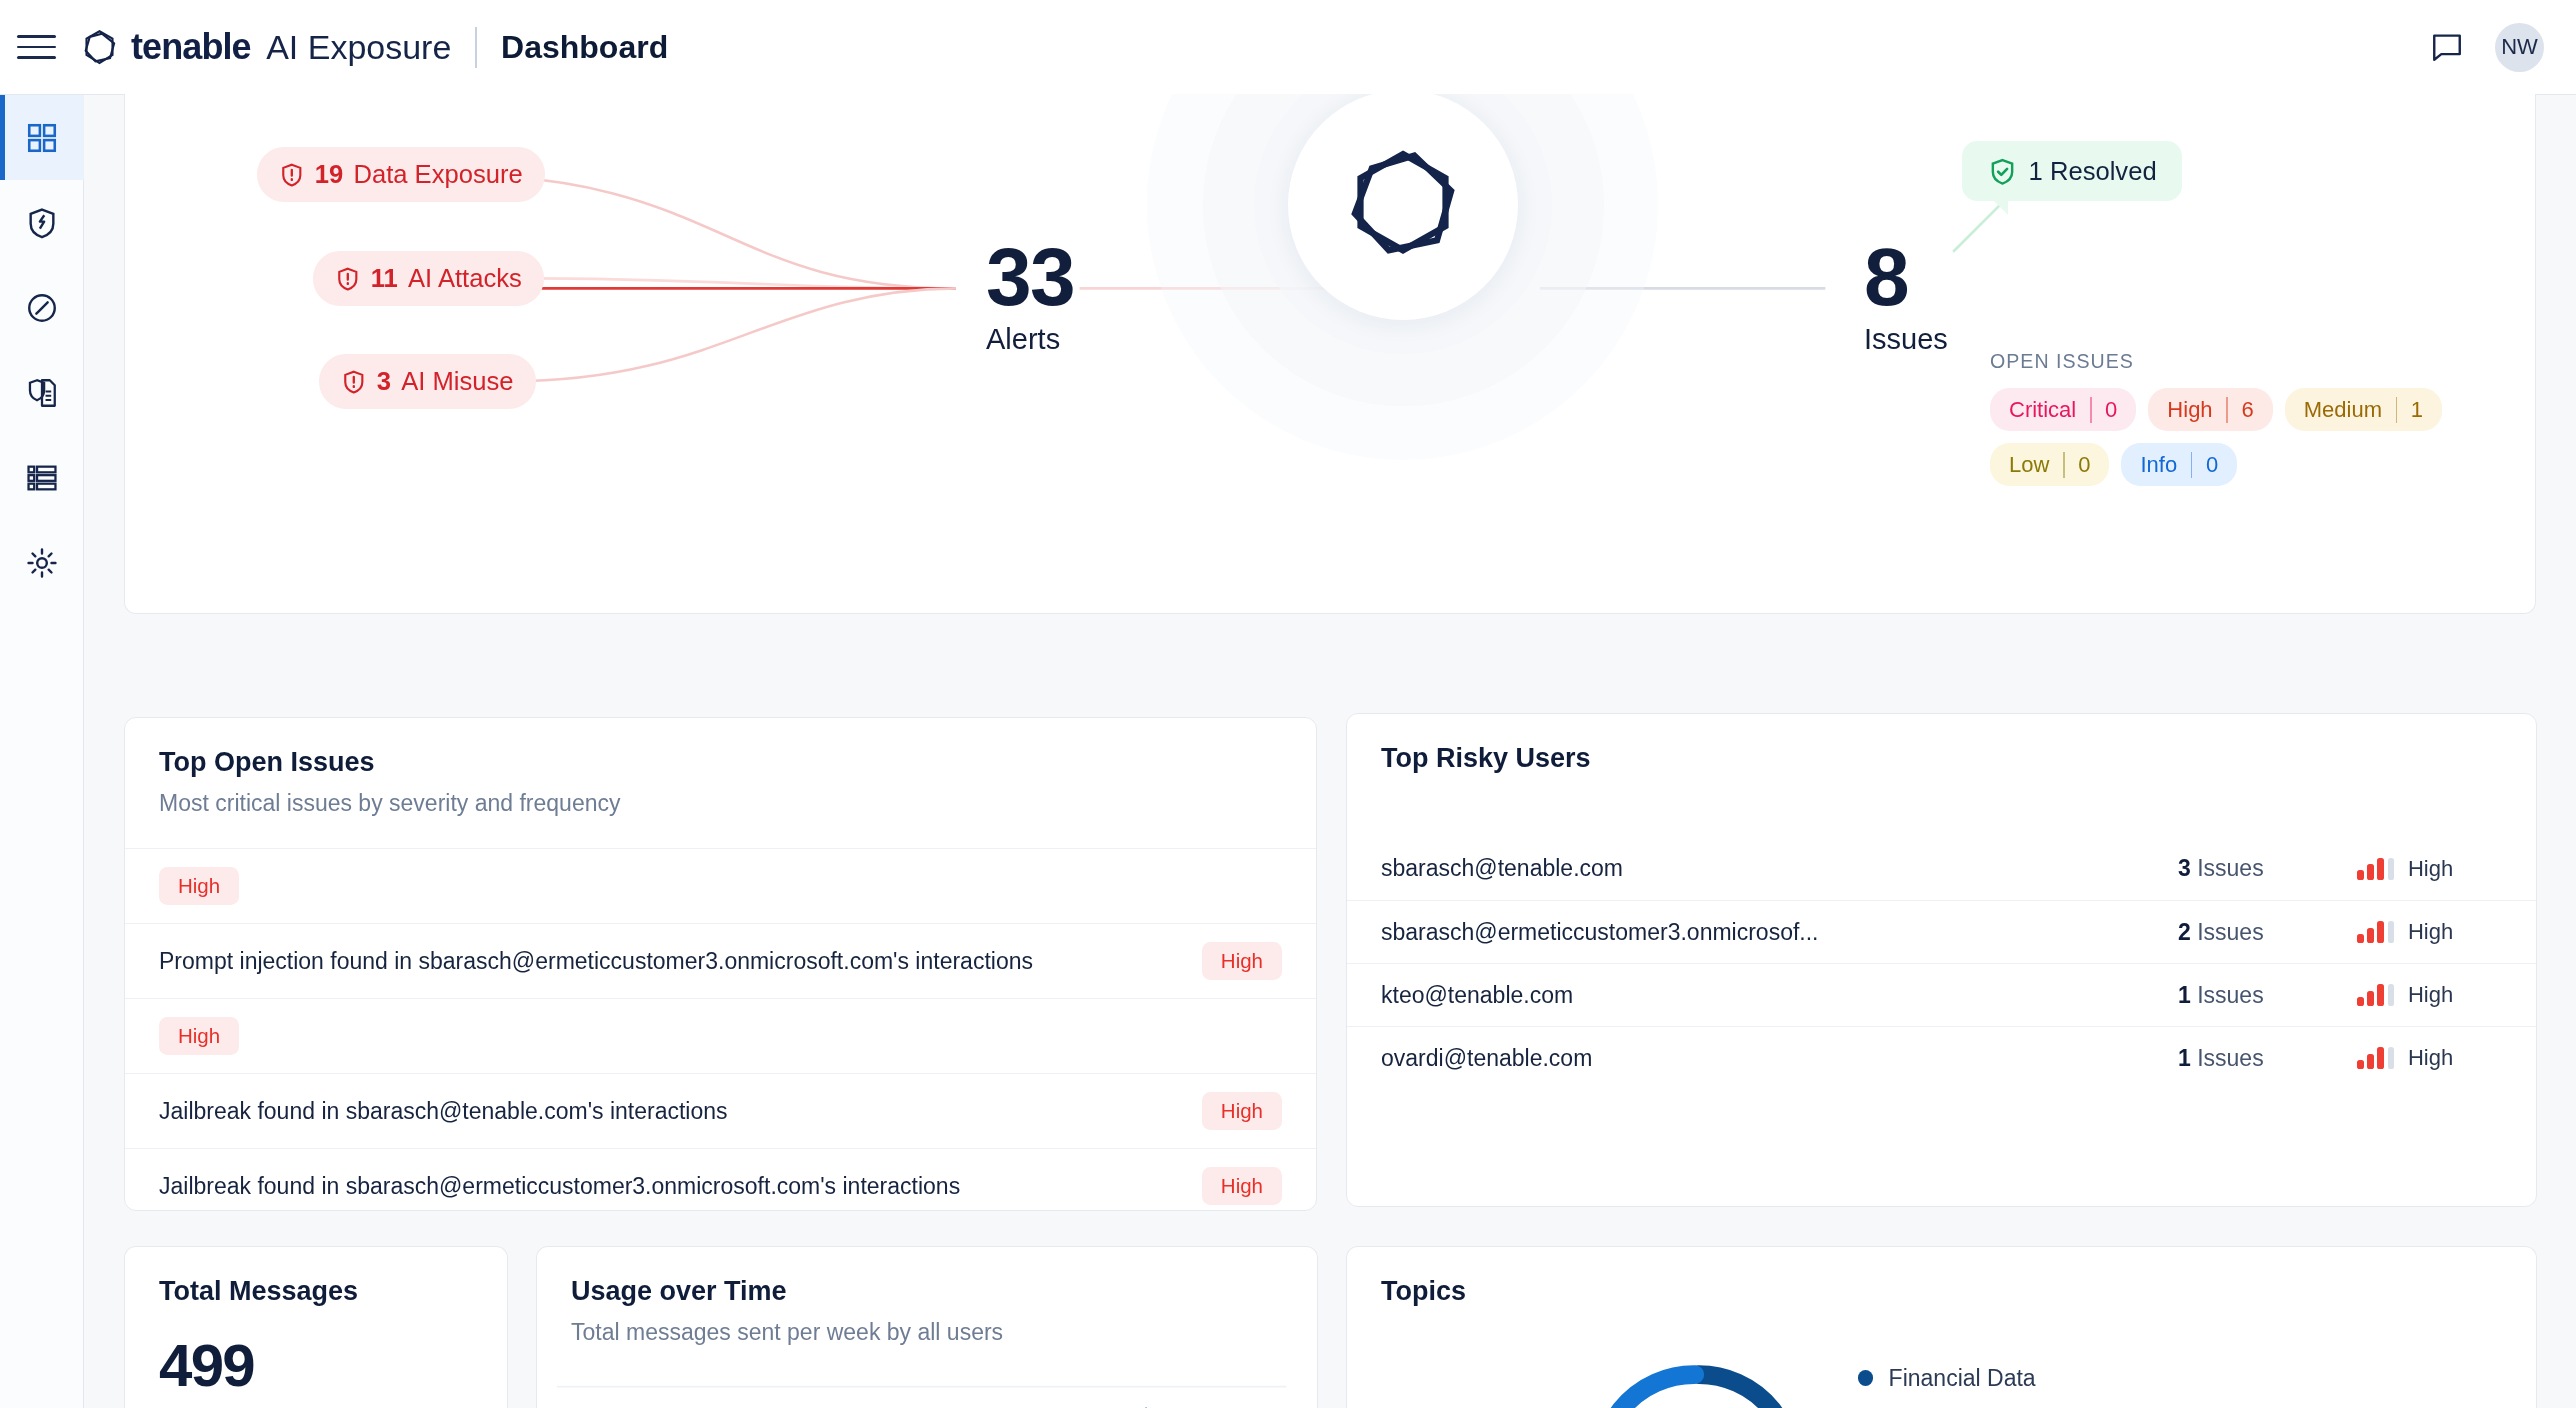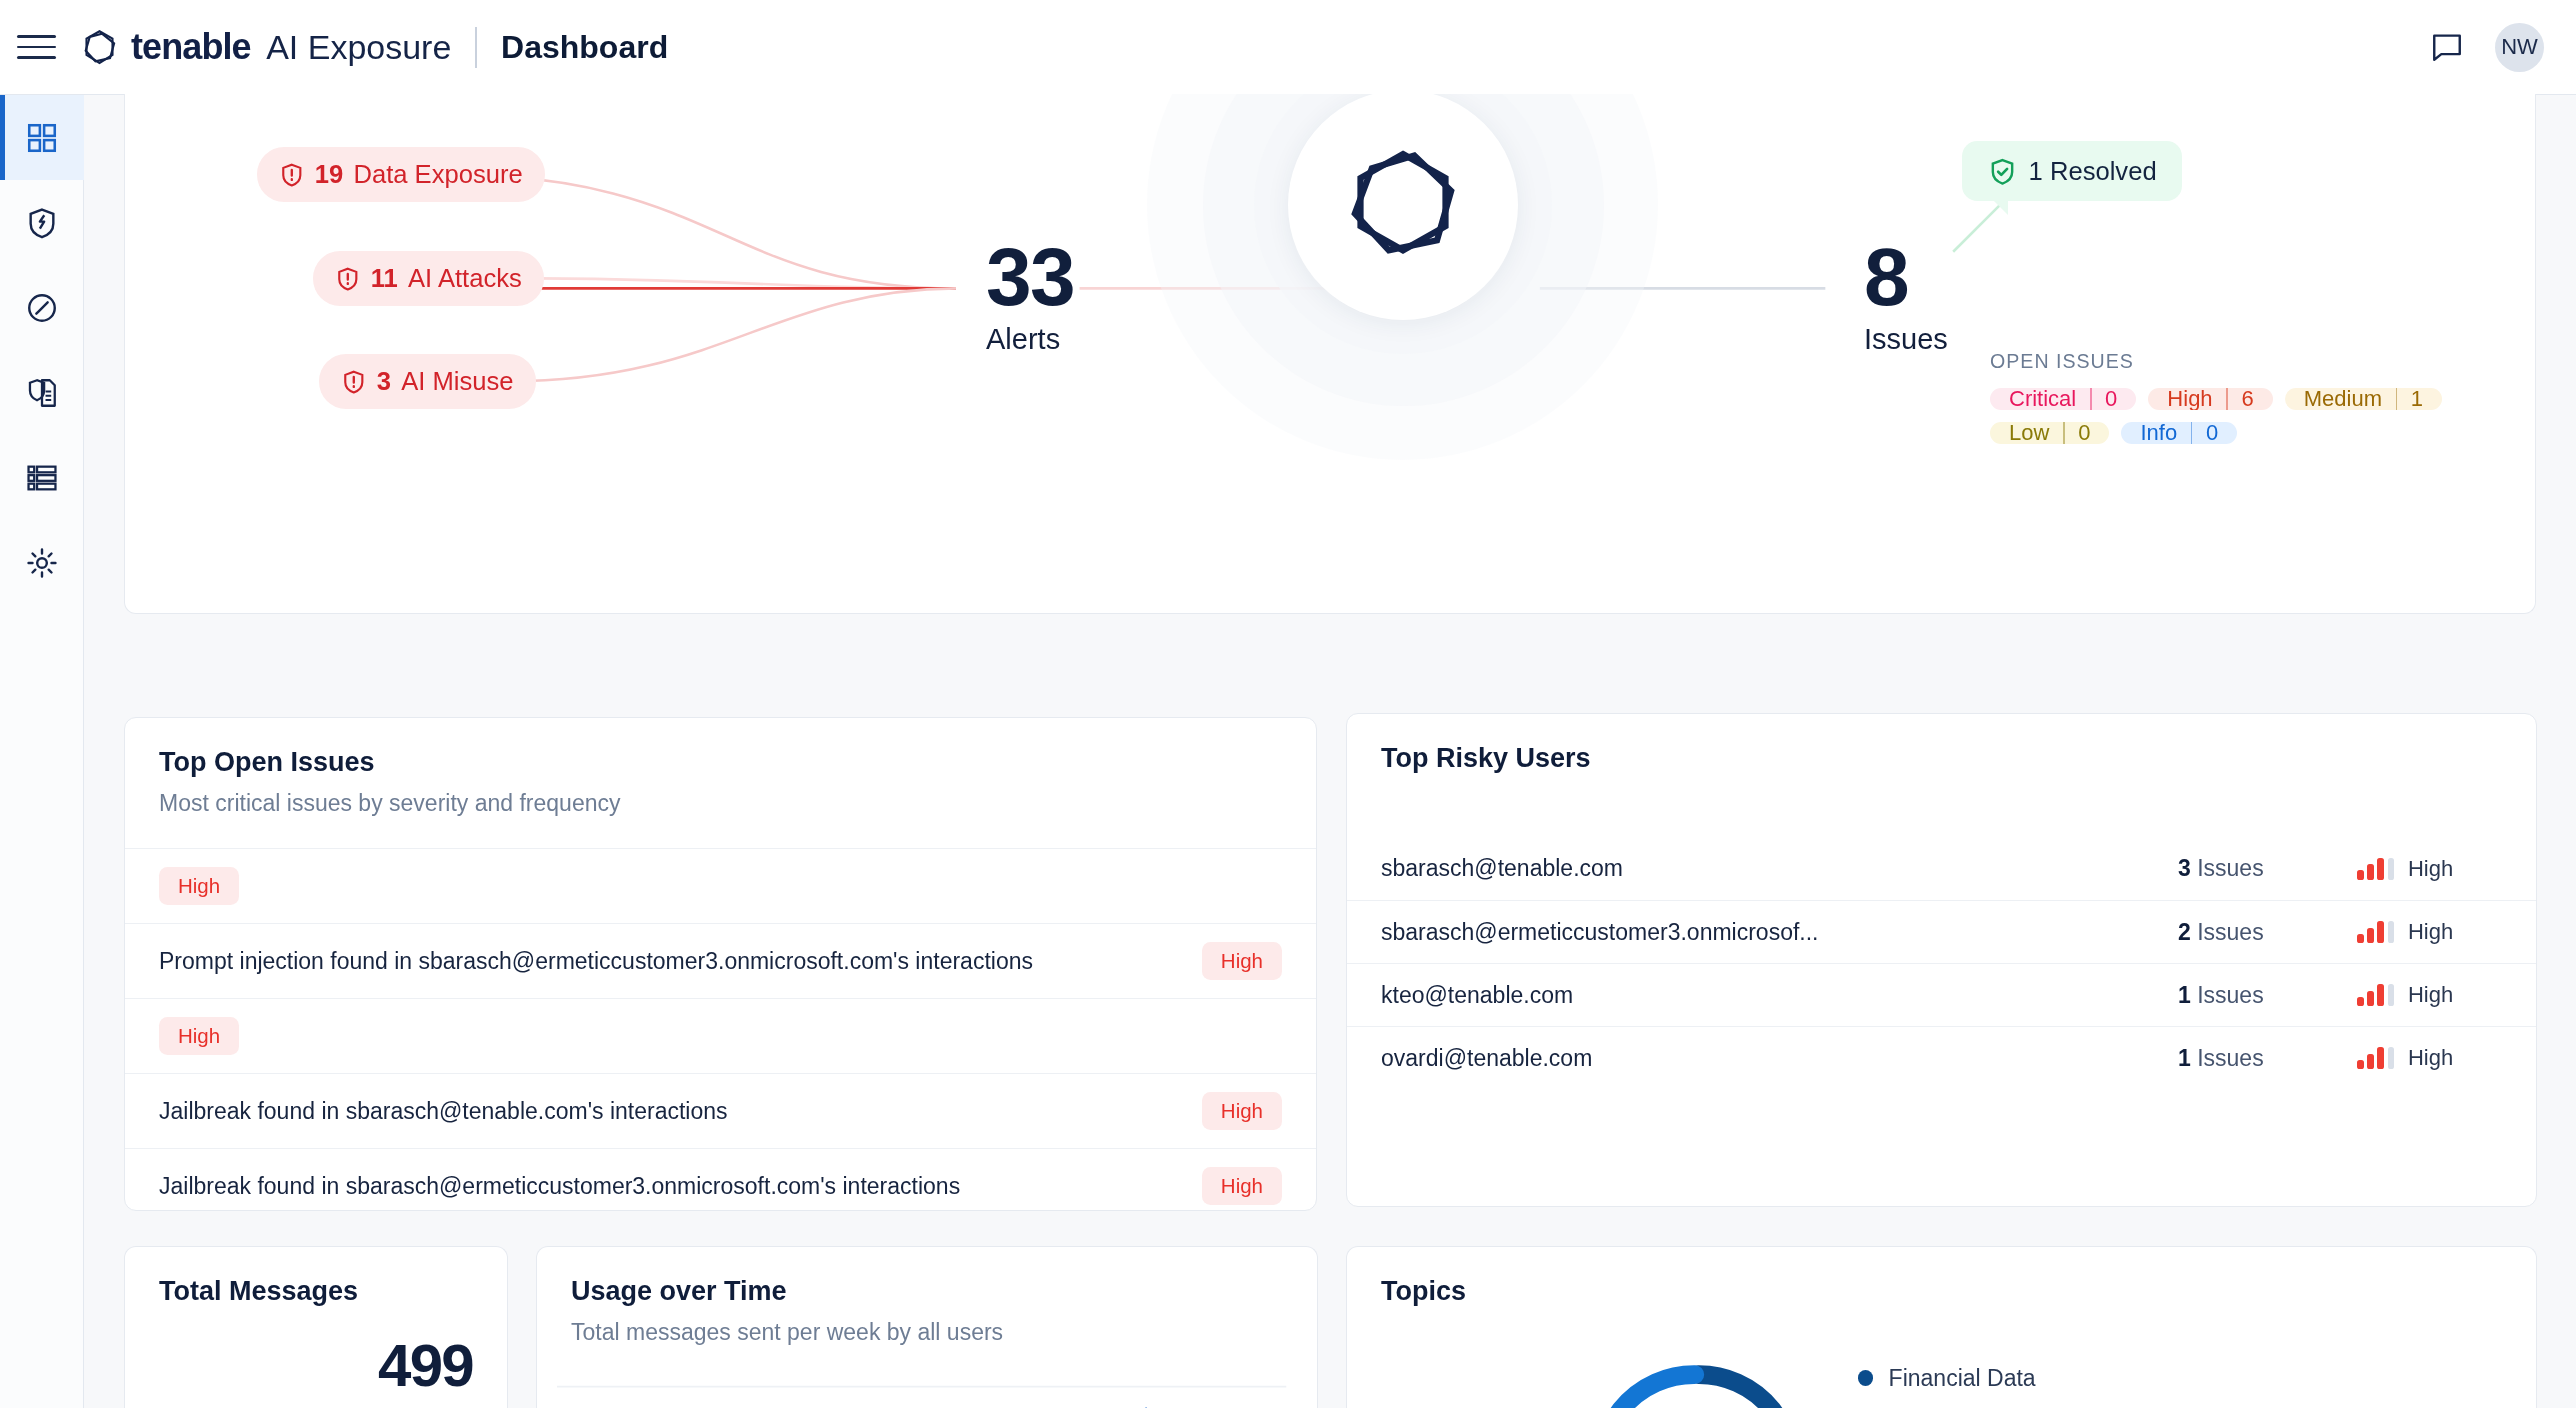--- a/index.html
+++ b/index.html
@@ -126,21 +126,21 @@
   .stat-issues { left: 1739px; top: 145px; }
 
   .open-issues {
     position: absolute; left: 1837px; top: 256px; width: 546px; margin-left: 28px;
   }
   .open-issues-label {
     font-size: 19.6px; letter-spacing: 1px; color: #6b7b93; margin-bottom: 15.3px;
   }
   .sev-row { display: flex; flex-wrap: wrap; gap: 12px; }
   .sev {
-    display: flex; align-items: center; height: 22px;
+    display: flex; align-items: center; height: 43px;
     border-radius: 19.6px; overflow: hidden; font-size: 22px;
   }
   .sev .s-lbl { padding: 0 13.6px 0 19px; }
   .sev .s-div { width: 1.7px; height: 25.6px; opacity:.45; }
   .sev .s-val { padding: 0 19px 0 13.6px; }
   .sev-critical { background: #fdeaf0; color: #e8175d; }
   .sev-critical .s-div { background: #e8175d; }
   .sev-high { background: #fdeae6; color: #d63a1e; }
   .sev-high .s-div { background: #d63a1e; }
   .sev-medium { background: #fdf4e0; color: #9a6a05; justify-content: flex-end; }
@@ -186,21 +186,21 @@
   .bars i:nth-child(2) { height: 15.3px; }
   .bars i:nth-child(3) { height: 22px; }
   .bars i:nth-child(4) { height: 22px; background: #d9dfe8; }
   .risk-lbl { font-size: 22px; color: #2a3750; }
 
   
   .card-total  { position: absolute; left: 40px;   top: 1151px; width: 384px;  height: 257px; border-radius: 12px 12px 0 0; border-bottom: none;}
   .card-usage  { position: absolute; left: 452px;  top: 1151px; width: 782px;  height: 257px; border-radius: 12px 12px 0 0; border-bottom: none;}
   .card-topics { position: absolute; left: 1262px; top: 1151px; width: 1191px; height: 257px; border-radius: 12px 12px 0 0; border-bottom: none;}
 
-  .total-num { font-size: 60px; font-weight: bold; color: #101e3b; text-align: right; margin-top: 24px; letter-spacing: -1.7px;}
+  .total-num { font-size: 60px; font-weight: bold; color: #101e3b; text-align: left; margin-top: 24px; letter-spacing: -1.7px;}
 
   .legend { position: absolute; left: 511px; top: 109px; }
   .legend-item { display: flex; align-items: center; gap: 15.3px; height: 44px; }
   .legend-dot { width: 15.3px; height: 15.3px; border-radius: 50%; }
   .legend-lbl { font-size: 23px; color: #2b3a55; }
   .donut-wrap { position: absolute; left: 213px; top: 85px; }
 </style>
 </head>
 <body>
 

